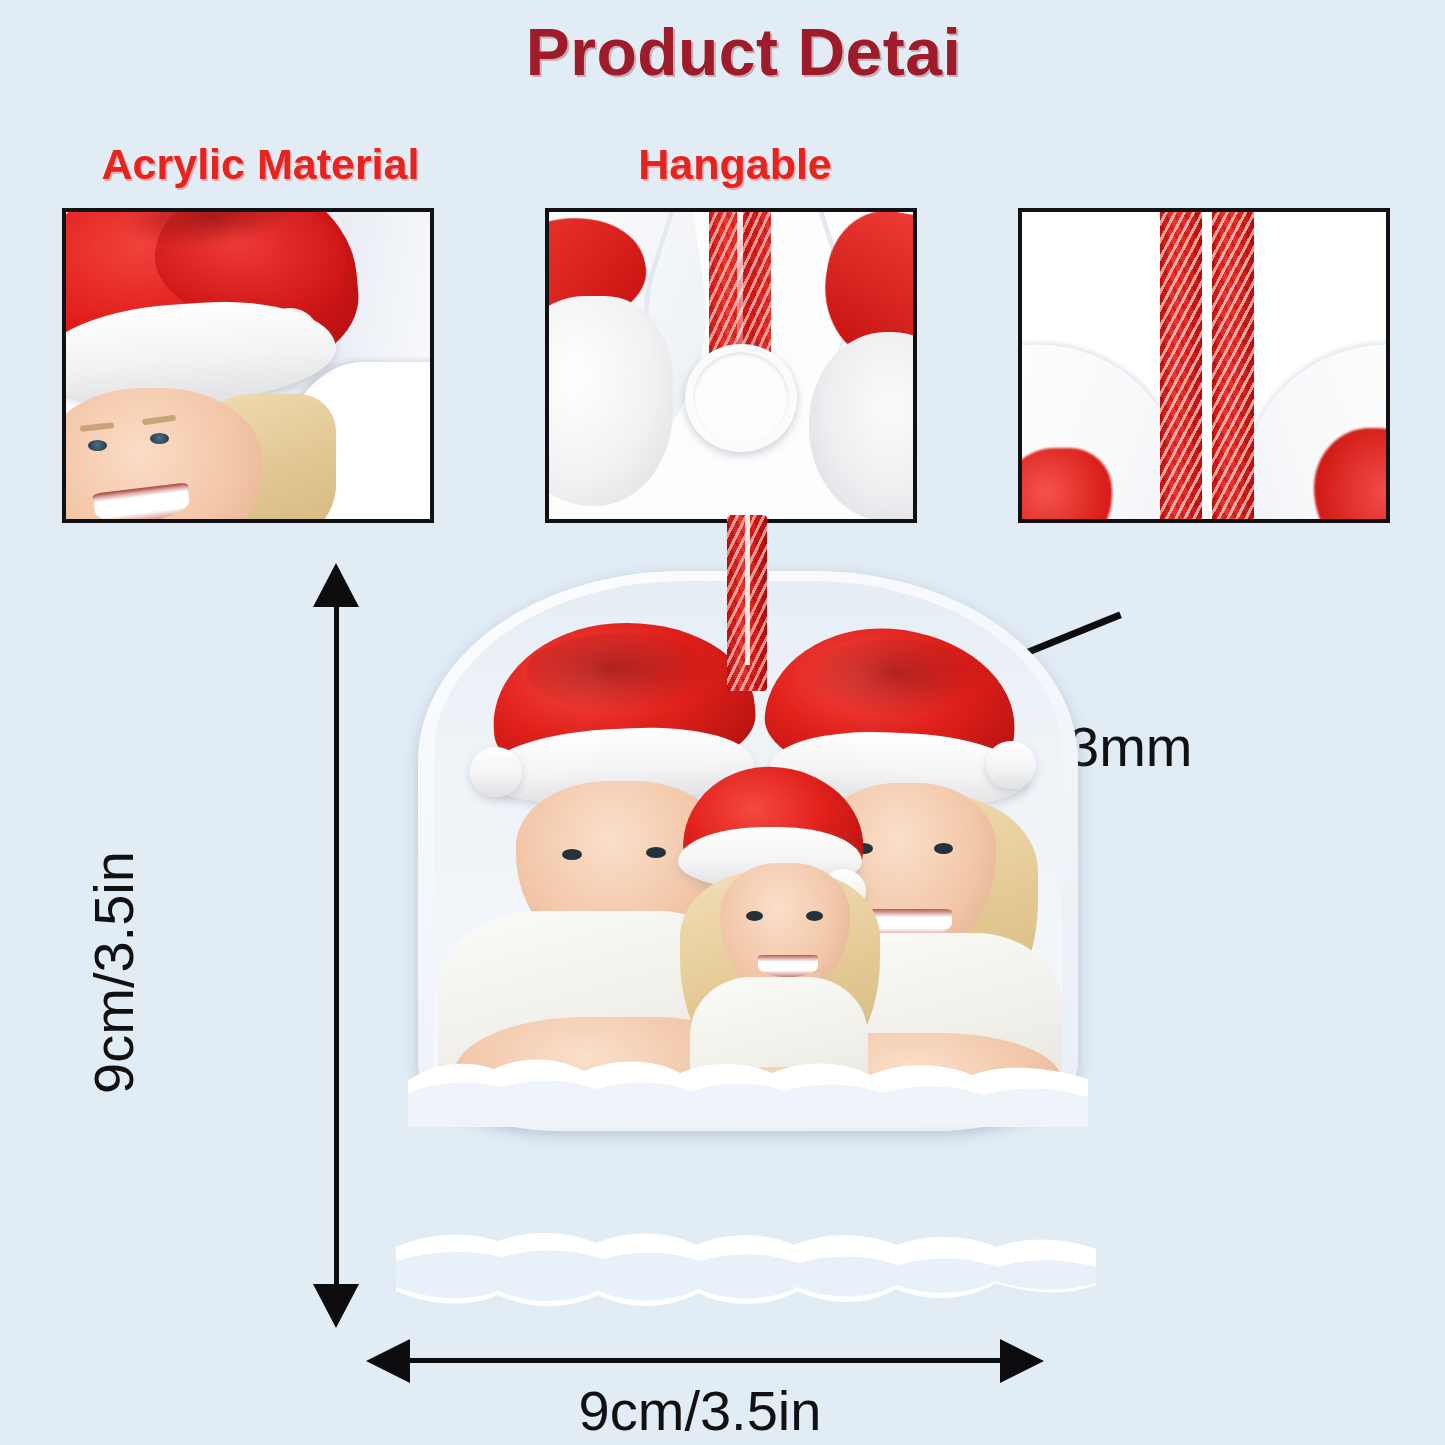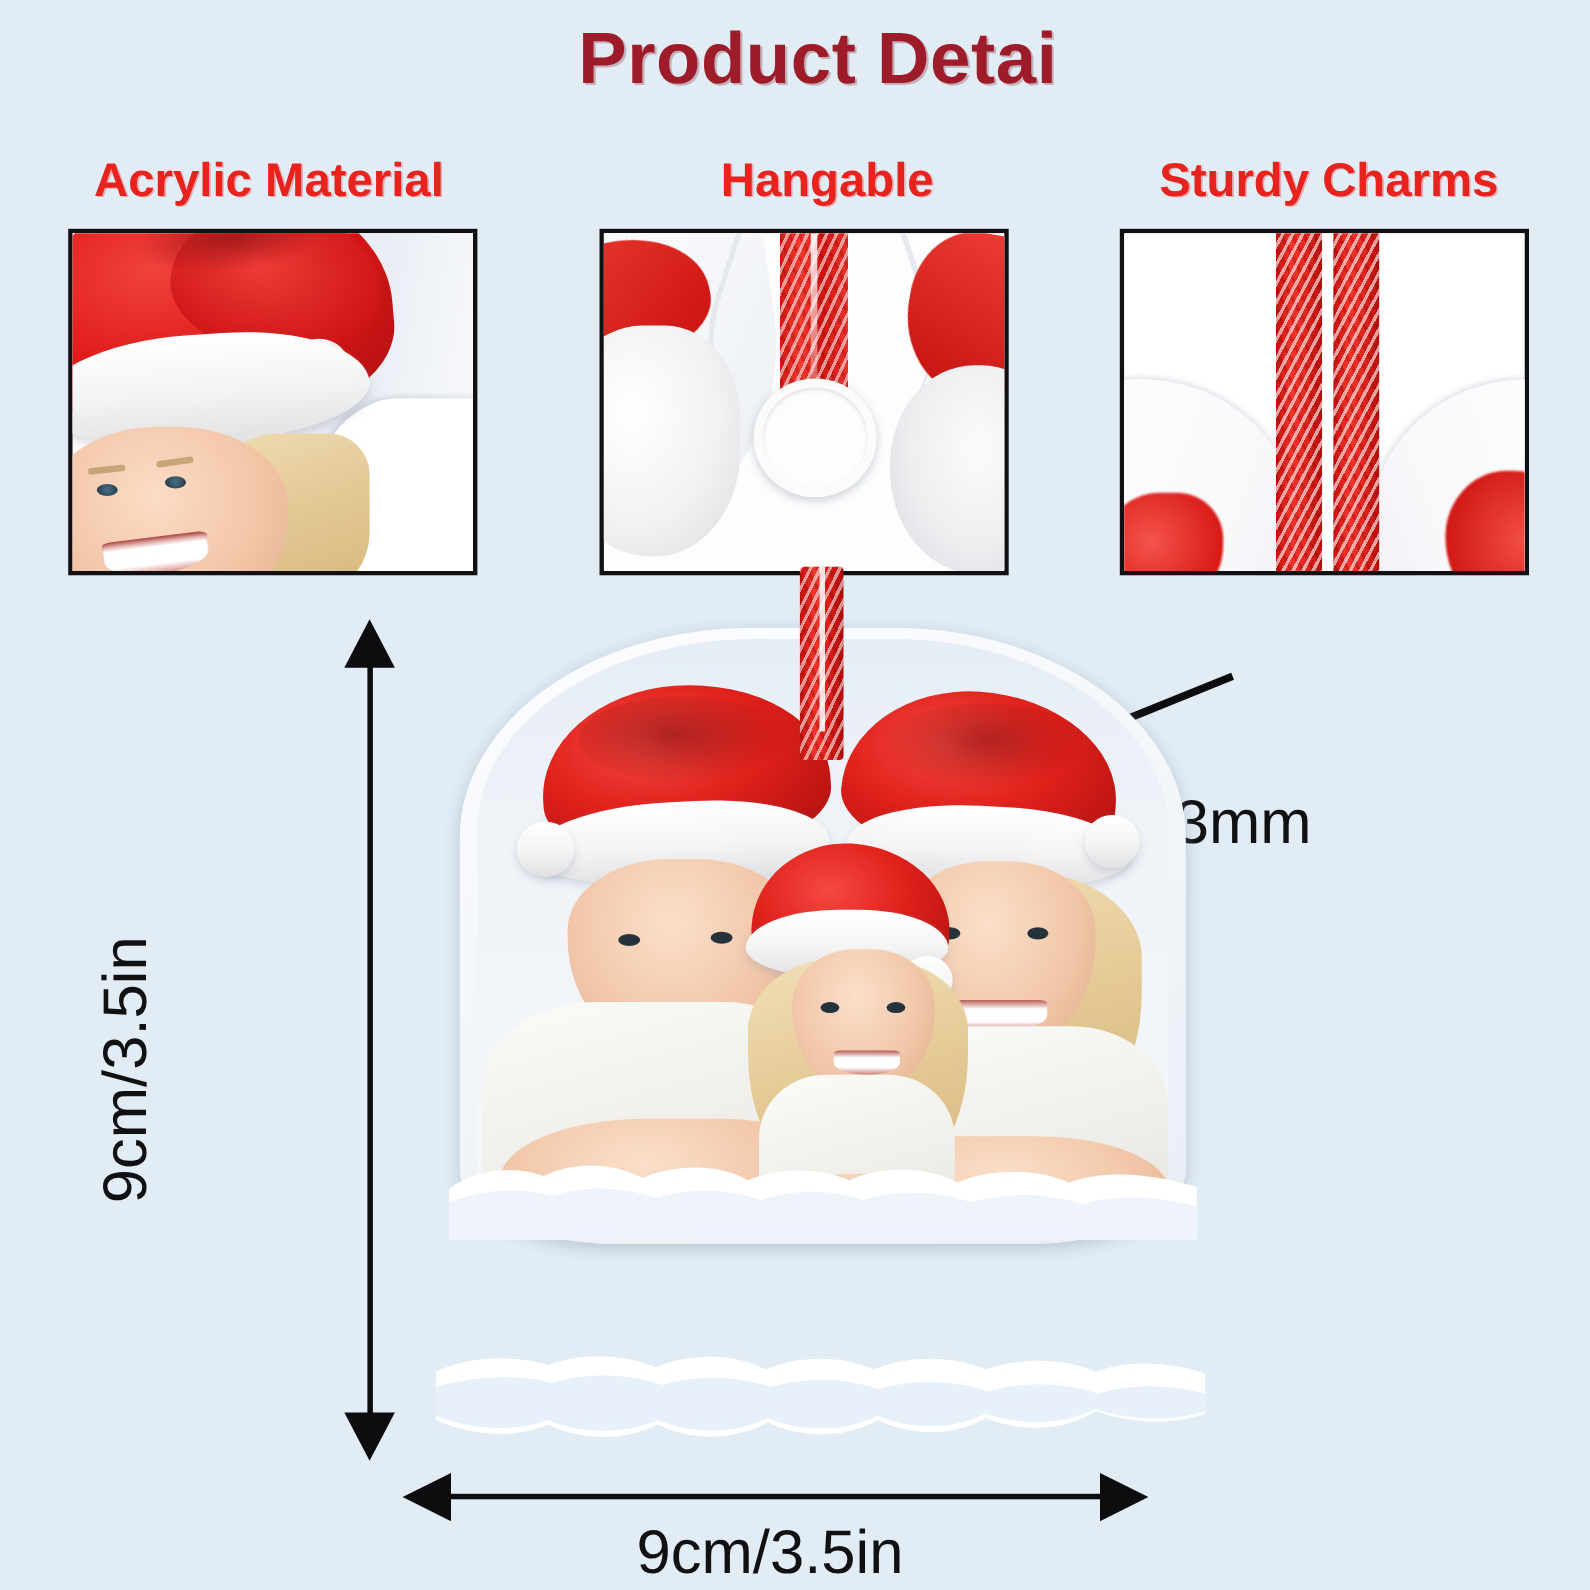--- a/index.html
+++ b/index.html
@@ -42,22 +42,22 @@
   .feature-label {
     position: absolute;
     top: 140px;
     text-align: center;
     font-size: 43px;
     font-weight: bold;
     color: #e8221c;
     text-shadow: 1.5px 1.5px 0 rgba(230,60,60,0.35);
     white-space: nowrap;
   }
-  .fl-0 { left: 52px;  width: 385px; }
-  .fl-1 { left: 562px; width: 380px; }
+  .fl-0 { left: 68px;  width: 385px; }
+  .fl-1 { left: 545px; width: 380px; }
   .fl-2 { left: 1018px; width: 380px; }
 
   
   .thumb {
     position: absolute;
     top: 208px;
     width: 372px;
     height: 315px;
     border: 4px solid #111114;
     box-sizing: border-box;
@@ -483,21 +483,20 @@
 </style>
 </head>
 <body>
 
 <div id="stage">
 
   <div class="page-title">Product Detai</div>
 
   <div class="feature-label fl-0">Acrylic Material</div>
   <div class="feature-label fl-1">Hangable</div>
-  <div class="feature-label fl-2">Sturdy Charms</div>
 
   <div class="thumb thumb-0">
     <div class="thumb-inner">
       <div class="t1-bg"></div>
       <div class="t1-acrylic"></div>
       <div class="t1-acrylic2"></div>
       <div class="t1-hat-red"></div>
       <div class="t1-hat-red2"></div>
       <div class="t1-hat-shadow"></div>
       <div class="t1-pom"></div>

